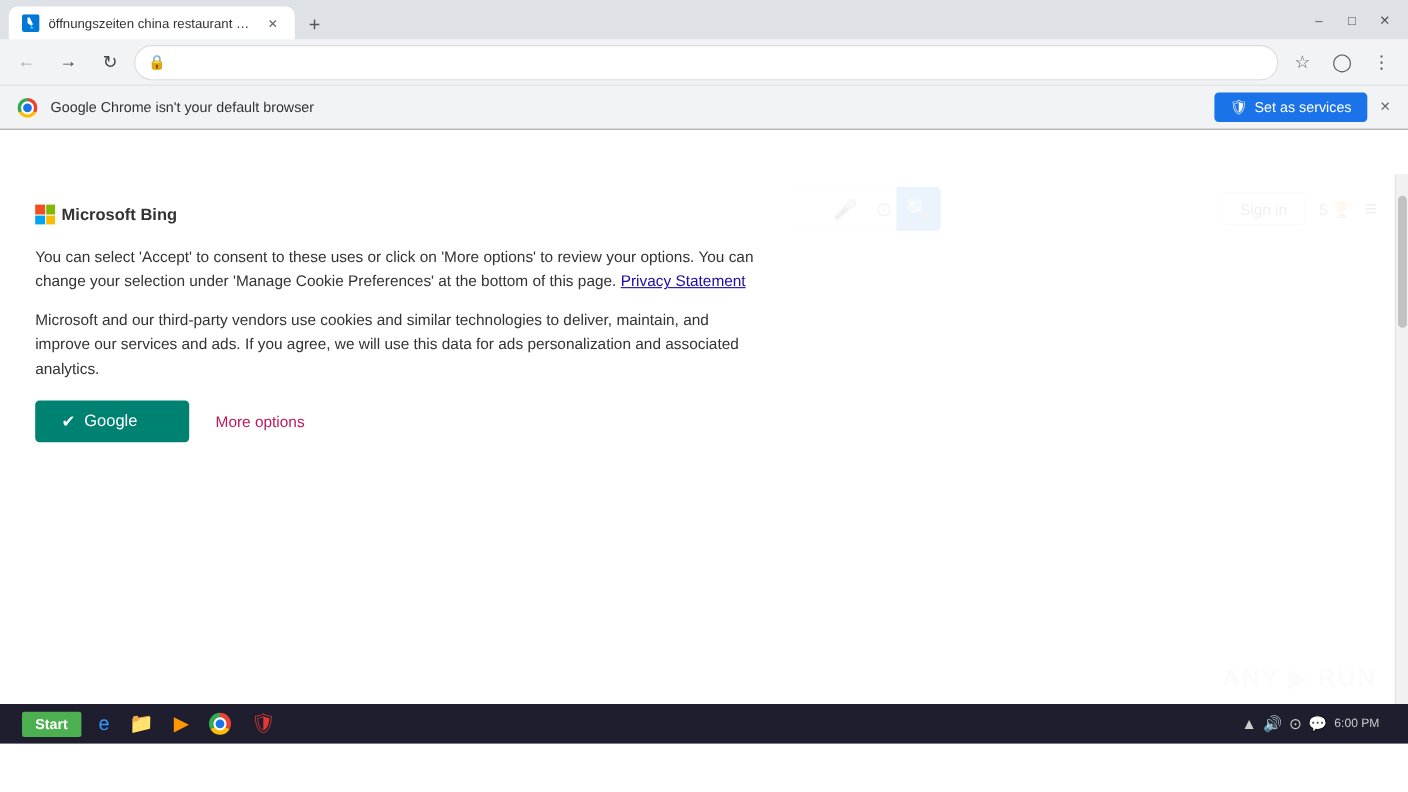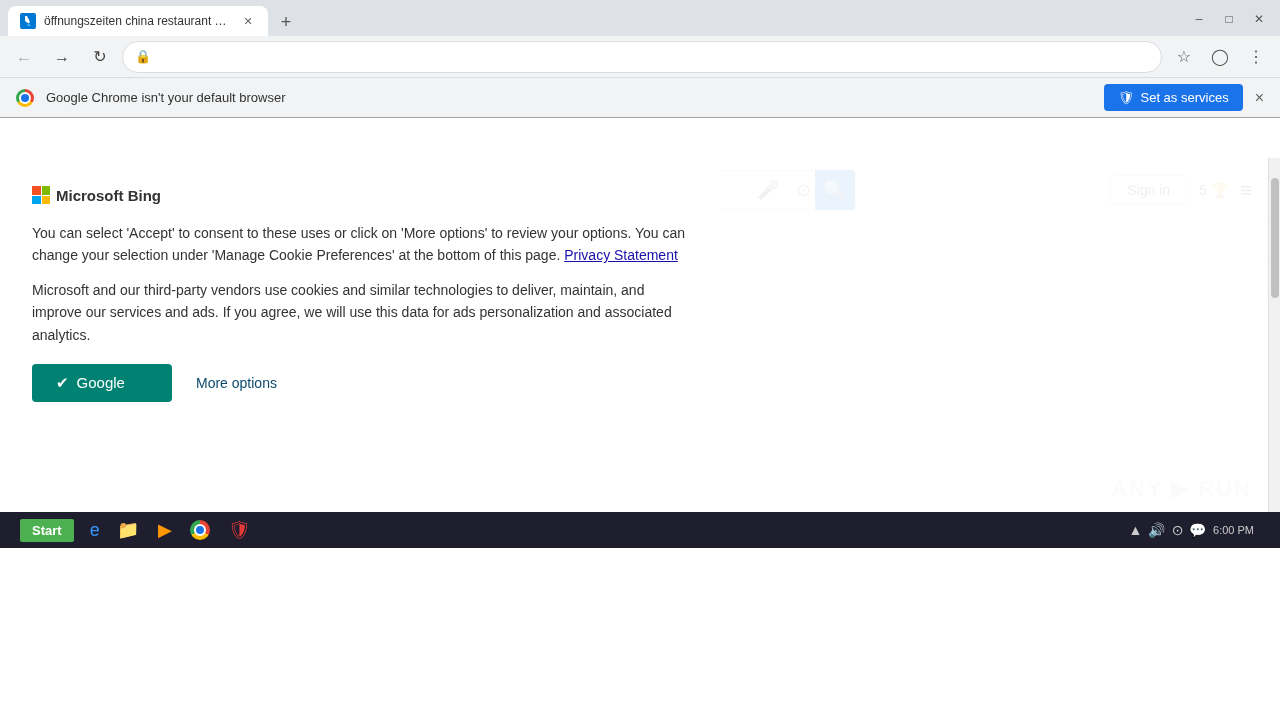--- a/index.html
+++ b/index.html
@@ -1,19 +1,19 @@
 <!DOCTYPE html>
 <html><head>
   <meta charset="utf-8">
   <style>
     * { margin: 0; padding: 0; box-sizing: border-box; }
     body { font-family: Arial, sans-serif; background: #fff; width: 1280px; height: 720px; overflow: hidden; position: relative; }
 
     
-    .browser-frame { width: 1280px; height: 548px; display: flex; flex-direction: column; }
+    .browser-frame { width: 1280px; height: 676px; display: flex; flex-direction: column; }
 
     
     .title-bar {
       background: #dee1e6;
       height: 36px;
       display: flex;
       align-items: flex-end;
       padding: 0 8px;
       flex-shrink: 0;
     }
@@ -272,21 +272,21 @@
       border-radius: 4px;
       font-size: 15px;
       cursor: pointer;
       display: flex;
       align-items: center;
       gap: 8px;
       min-width: 140px;
     }
     .more-options-link {
       font-size: 14px;
-      color: #0c4a6e;
+      color: #be185d;
       cursor: pointer;
       text-decoration: none;
     }
 
     
     .scrollbar-area {
       width: 12px;
       background: #f1f1f1;
       border-left: 1px solid #e0e0e0;
       display: flex;

